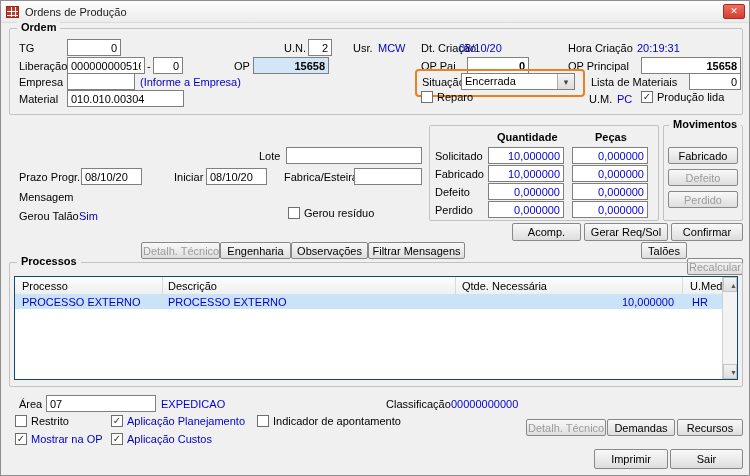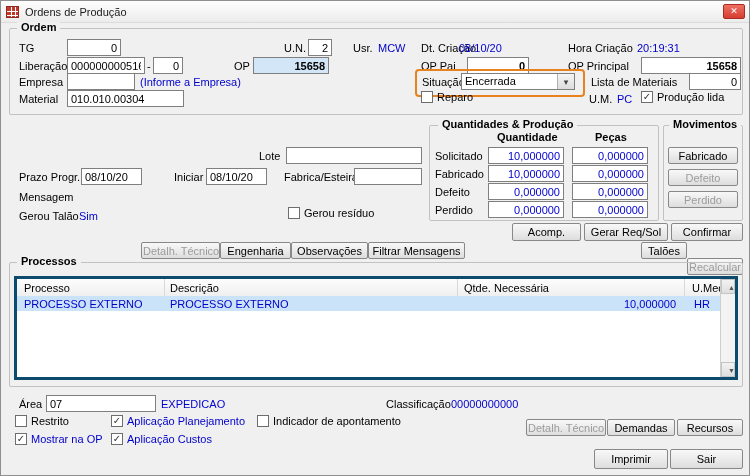--- a/index.html
+++ b/index.html
@@ -28,21 +28,21 @@
   .grp{position:absolute;border:1px solid #c2c2c2;border-radius:2px;box-sizing:border-box}
   .legend{position:absolute;background:#f0f0f0;padding:0 4px;font-weight:bold;white-space:nowrap;line-height:11px}
   .cb{position:absolute;display:flex;align-items:center;gap:4px;cursor:pointer}
   .cbx{width:12px;height:12px;background:#fff;border:1px solid #6e6e6e;box-sizing:border-box;font-size:10px;line-height:10px;text-align:center;color:#333;flex:0 0 auto}
   .cb .t{white-space:nowrap;line-height:12px}
   .cb.navylbl .t{color:#0000cc}
   .combo{position:absolute;height:17px;background:#fff;border:1px solid #7f7f7f;box-sizing:border-box;display:flex;align-items:stretch;cursor:pointer}
   .combo .ct{flex:1;padding:1px 3px 0;white-space:nowrap;overflow:hidden}
   .combo .ca{width:16px;display:flex;align-items:center;justify-content:center;background:linear-gradient(#f5f5f5,#dcdcdc);border-left:1px solid #b0b0b0;font-size:9px;color:#444}
   .hl-orange{position:absolute;border:2px solid #e8821e;border-radius:4px;pointer-events:none}
-  .grid{position:absolute;background:#fff;border:3px solid #0c4a6e;box-sizing:border-box}
+  .grid{position:absolute;background:#fff;border:1px solid #0c4a6e;box-sizing:border-box}
   .grid-header{position:absolute;left:0;top:0;right:0;height:17px;background:linear-gradient(#fdfdfd,#efefef);border-bottom:1px solid #cccccc}
   .hsep{position:absolute;top:0;width:1px;height:17px;background:#d8d8d8}
   .row-sel{position:absolute;left:0;top:17px;height:15px;background:#cbe3f8}
   .cell{position:absolute;white-space:nowrap;line-height:12px}
   .sb{position:absolute;right:0;top:0;width:15px;height:100%;background:#f3f3f3;border-left:1px solid #cfcfcf;box-sizing:border-box}
   .sb-btn{position:absolute;left:0;width:100%;height:15px;background:linear-gradient(#f2f2f2,#dedede);border:1px solid #c4c4c4;box-sizing:border-box;font-size:7px;color:#555;text-align:center;line-height:13px;cursor:pointer}
 </style>
 </head>
 <body>
 
@@ -114,21 +114,20 @@
   <input class="tb" style="left: 353px; top: 167px; width: 68px;" value="">
   <span class="lbl" style="left:18px;top:190px">Mensagem</span>
   <span class="lbl" style="left:18px;top:209px">Gerou Talão</span>
   <span class="lbl navy" style="left:78px;top:209px">Sim</span>
   <div class="cb" style="left:287px;top:206px">
     <span class="cbx"></span>
     <span class="t">Gerou resíduo</span>
   </div>
 
   <div class="grp" style="left:428px;top:124px;width:230px;height:96px"></div>
-  <span class="legend" style="left:437px;top:118px">Quantidades &amp; Produção</span>
   <span class="lbl b" style="left:496px;top:130px">Quantidade</span>
   <span class="lbl b" style="left:594px;top:130px">Peças</span>
 
   <span class="lbl" style="left:434px;top:149px">Solicitado</span>
   <input class="tb num navyv" style="left: 487px; top: 146px; width: 76px;" value="10,000000">
   <input class="tb num navyv" style="left: 571px; top: 146px; width: 76px;" value="0,000000">
 
   <span class="lbl" style="left:434px;top:167px">Fabricado</span>
   <input class="tb num navyv" style="left: 487px; top: 164px; width: 76px;" value="10,000000">
   <input class="tb num navyv" style="left: 571px; top: 164px; width: 76px;" value="0,000000">

